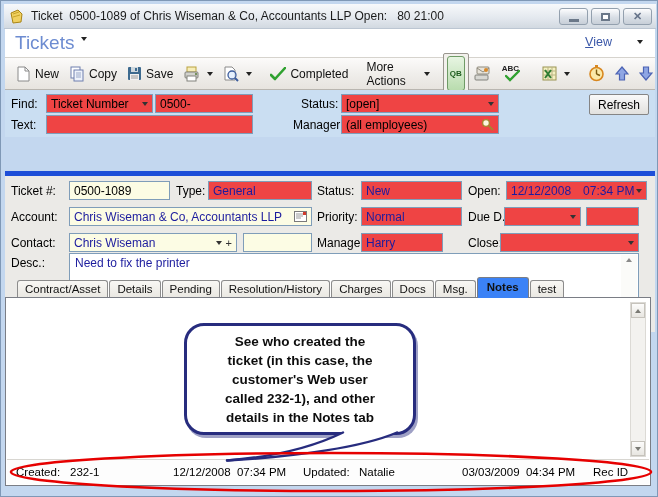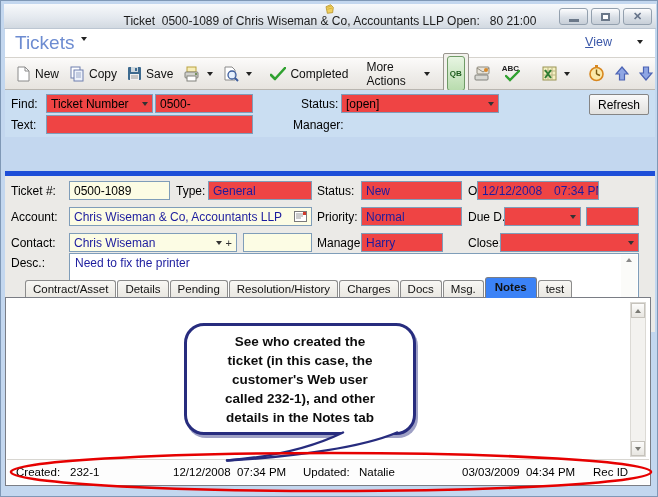--- a/index.html
+++ b/index.html
@@ -5,21 +5,21 @@
   * { margin:0; padding:0; box-sizing:border-box; }
   html,body { width:658px; height:497px; font-family:"Liberation Sans", sans-serif; }
   .window {
     position:relative; width:658px; height:497px;
     background:#c3d7ef; border:1px solid #7f98b6; overflow:hidden;
   }
   
   .titlebar {
     position:absolute; left:3px; top:3px; width:652px; height:25px;
     background:linear-gradient(#f7f9fb, #e3e8ee 60%, #d2d9e1);
-    display:flex; align-items:center; border-bottom:1px solid #bcc6d2;flex-direction:column;
+    display:flex; align-items:center; border-bottom:1px solid #bcc6d2;
   }
   .titlebar .appicon { width:16px; height:15px; margin:0 6px 0 5px; }
   .titlebar .title { font-size:12px; color:#1b1b1b; white-space:pre; }
   .winbtns { position:absolute; right:4px; top:4px; display:flex; gap:3px; }
   .winbtn {
     width:29px; height:17px; border:1px solid #93a0ae; border-radius:3px;
     background:linear-gradient(#fdfdfe,#d9dfe6 55%,#c8cfd8);
     display:flex; align-items:center; justify-content:center; color:#5d6b7d;
   }
   .glyph-min { width:10px; height:3px; background:#6b7889; margin-top:7px; }
@@ -78,21 +78,21 @@
   .plus-glyph { font-size:11px; color:#333; margin-left:4px; }
   .desc-box {
     position:absolute; left:64px; top:77px; width:570px; height:54px; background:#fff;
     border:1px solid #7f9db9; padding:2px 20px 2px 5px; font-size:12px; overflow:hidden;
   }
   .mini-scroll { position:absolute; right:1px; top:1px; bottom:1px; width:16px; background:#fbfbf9; display:flex; flex-direction:column; justify-content:space-between; align-items:center; padding:3px 0; }
   .mini-scroll .t-up { border-bottom-color:#8a8a8a; }
   .mini-scroll .t-dn { border-top-color:#8a8a8a; }
   .blue-dash { position:absolute; left:8px; top:130px; width:22px; height:2px; background:#3333cc; }
   
-  .tabstrip { position:absolute; left:4px; top:276px; width:650px; height:21px; display:flex; align-items:flex-end; padding-left:20px; font-size:11.5px; }
+  .tabstrip { position:absolute; left:4px; top:276px; width:650px; height:21px; display:flex; align-items:flex-end; padding-left:12px; font-size:11.5px; }
   .tab {
     background:linear-gradient(#f8f7f4,#e9e7e1); border:1px solid #8c8c8c; border-bottom:none;
     border-radius:3px 3px 0 0; padding:2px 7px 3px 7px; margin-right:1px; height:18px; color:#111;
     display:flex; align-items:center;
   }
   .tab.active { background:#3b82f6; height:21px; position:relative; z-index:3; border-color:#7a7d85; padding:2px 9px 4px 9px;font-weight:bold; }
   
   .tabpage {
     position:absolute; left:4px; top:296px; width:646px; height:189px;
     border:1px solid #7a7d85; background:#fff;
@@ -274,38 +274,45 @@
     </div>
     <div class="refresh-btn">
         <span>Refresh</span>
       </div>
 
     <span class="lbl" style="left:6px; top:28px">Text:</span>
     <div class="fld" style="left:41px; top:25px; width:207px">
       <span></span>
     </div>
     <span class="lbl" style="left:288px; top:28px">Manager:</span>
+    <div class="fld" style="left:336px; top:25px; width:158px">
+      <span>(all employees)</span>
+      <svg class="caret-right" style="margin-left:auto" width="13" height="13" viewBox="0 0 13 13">
+          <circle cx="5" cy="5" r="3.4" fill="#fdf6df" stroke="#a8852e" stroke-width="1.4"></circle>
+          <path d="M8 8 L12 12" stroke="#a8852e" stroke-width="1.8"></path>
+        </svg>
+    </div>
   </div>
 
   <div class="form">
 
     <span class="lbl" style="left:6px; top:8px">Ticket #:</span>
     <div class="fld cream" style="left:64px; top:5px; width:101px">
       <span>0500-1089</span>
     </div>
     <span class="lbl" style="left:171px; top:8px">Type:</span>
     <div class="fld" style="left:203px; top:5px; width:104px">
       <span class="navy">General</span>
     </div>
     <span class="lbl" style="left:312px; top:8px">Status:</span>
     <div class="fld" style="left:356px; top:5px; width:101px">
       <span class="navy">New</span>
     </div>
     <span class="lbl" style="left:463px; top:8px">Open:</span>
-    <div class="fld" style="left:472px; top:5px; width:122px">
+    <div class="fld" style="left:501px; top:5px; width:141px">
       <span class="navy">12/12/2008</span>
       <span class="navy" style="margin-left:12px">07:34 PM</span>
       <span class="tri-down caret-right"></span>
     </div>
 
     <span class="lbl" style="left:6px; top:34px">Account:</span>
     <div class="fld cream" style="left:64px; top:31px; width:243px">
       <span class="navy">Chris Wiseman &amp; Co, Accountants LLP</span>
       <svg class="caret-right" style="margin-left:auto" width="13" height="11" viewBox="0 0 13 11">
           <rect x="0.5" y="0.5" width="12" height="10" fill="#fff" stroke="#7a7a7a"></rect>

